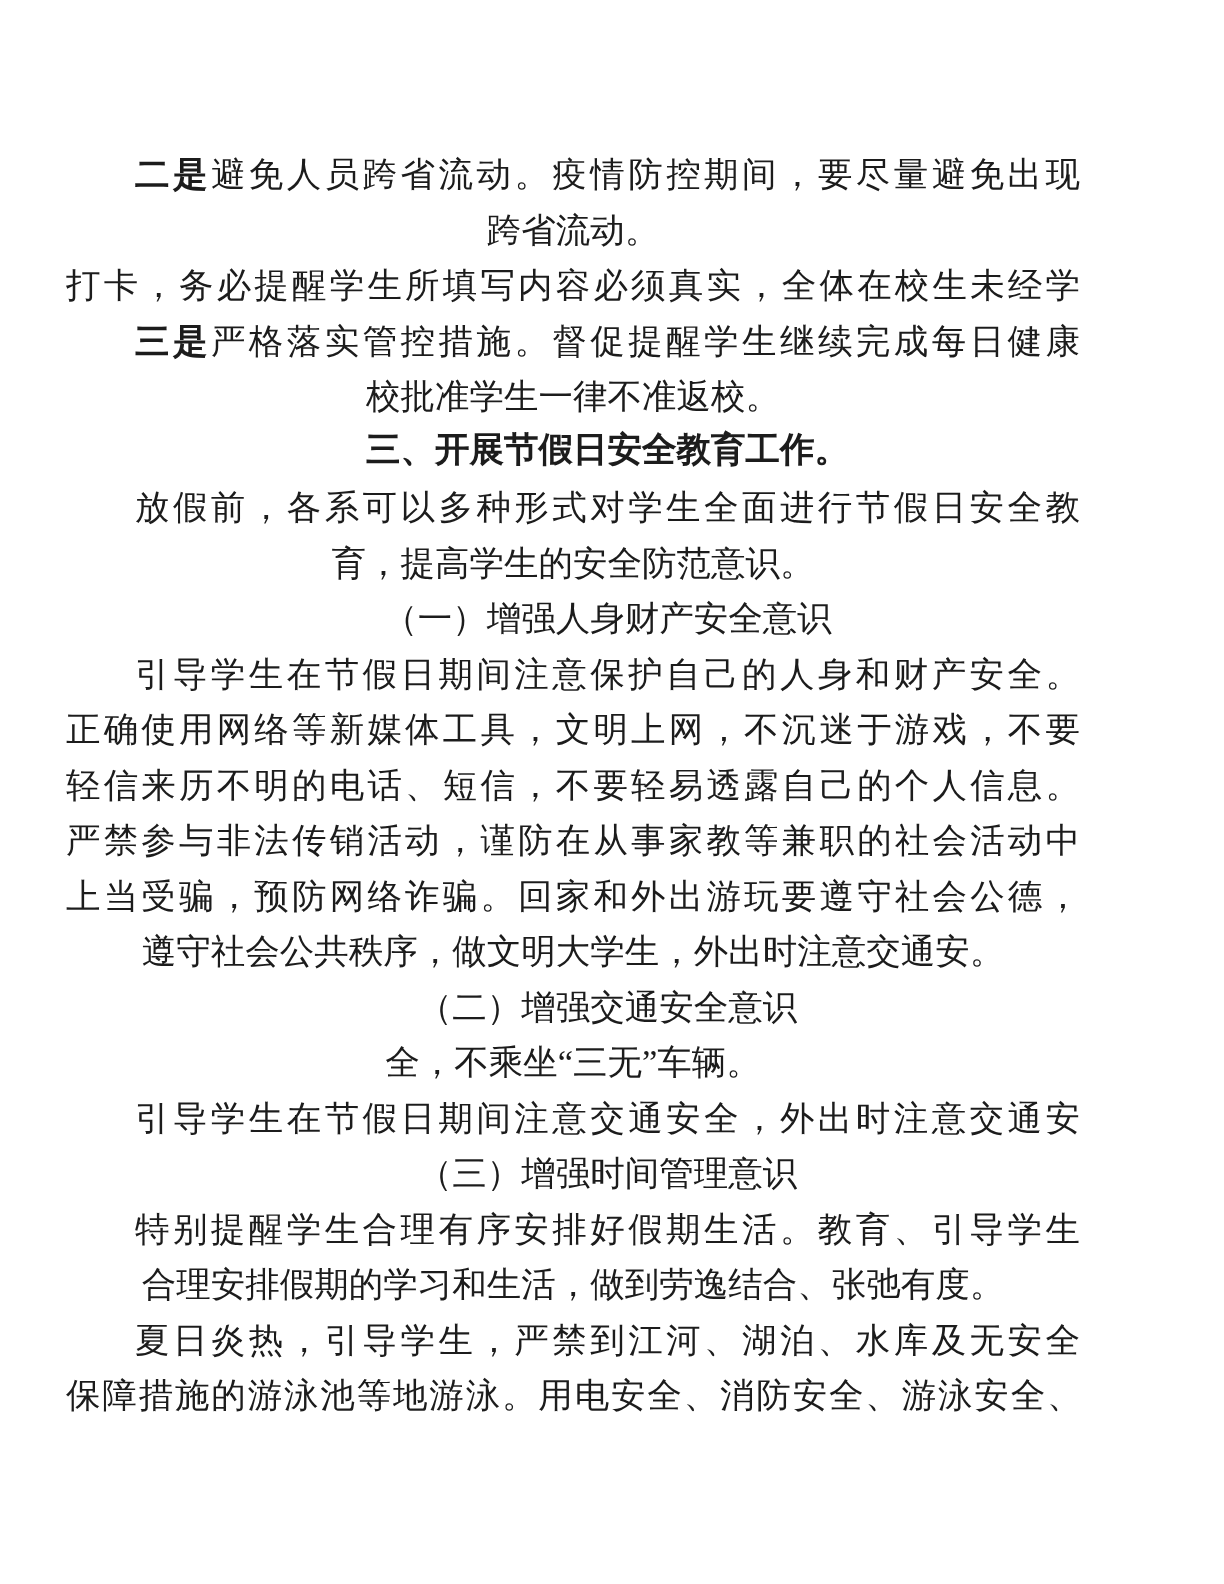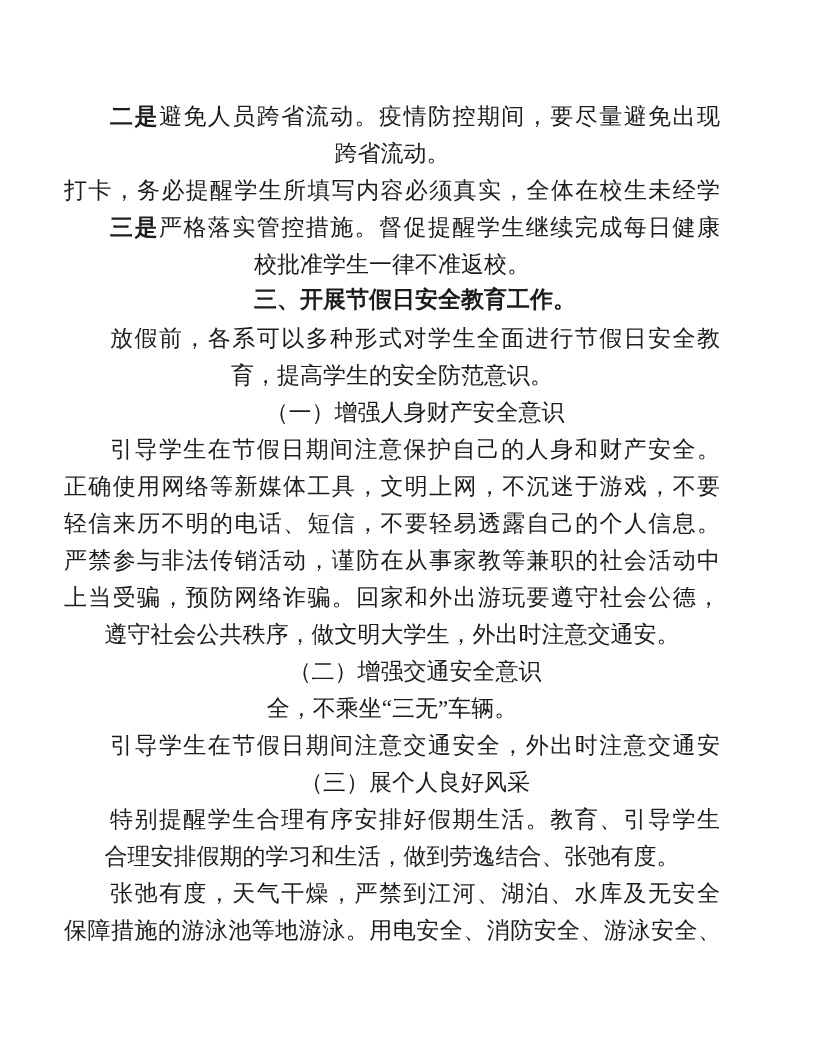--- a/index.html
+++ b/index.html
@@ -6,21 +6,21 @@
   html, body {
     margin: 0;
     padding: 0;
     background: #ffffff;
   }
   .page {
     position: relative;
     width: 816px;
     height: 1056px;
     box-sizing: border-box;
-    padding: 98px 96px 0 64px;
+    padding: 98px 96px 0 44px;
     background: #ffffff;
     color: #1c1c1c;
     font-family: "Liberation Serif", serif;
     font-size: 23px;
     line-height: 37px;
     overflow: hidden;
   }
   .paragraph { margin: 0; }
   .line {
     text-align: center;
@@ -67,23 +67,23 @@
       <div class="line">遵守社会公共秩序，做文明大学生，外出时注意交通安。</div>
     </div>
     <div class="paragraph subheading">
       <div class="line indent">（二）增强交通安全意识</div>
     </div>
     <div class="paragraph body">
       <div class="line">全，不乘坐“三无”车辆。</div>
       <div class="line indent justify">引导学生在节假日期间注意交通安全，外出时注意交通安</div>
     </div>
     <div class="paragraph subheading">
-      <div class="line indent">（三）展个人良好风采</div>
+      <div class="line indent">（三）增强时间管理意识</div>
     </div>
     <div class="paragraph body">
       <div class="line indent justify">特别提醒学生合理有序安排好假期生活。教育、引导学生</div>
       <div class="line">合理安排假期的学习和生活，做到劳逸结合、张弛有度。</div>
     </div>
     <div class="paragraph body">
-      <div class="line indent justify">张弛有度，天气干燥，严禁到江河、湖泊、水库及无安全</div>
+      <div class="line indent justify">夏日炎热，引导学生，严禁到江河、湖泊、水库及无安全</div>
       <div class="line justify tight">保障措施的游泳池等地游泳。用电安全、消防安全、游泳安全、</div>
     </div>
   </div>
 
 </body></html>

